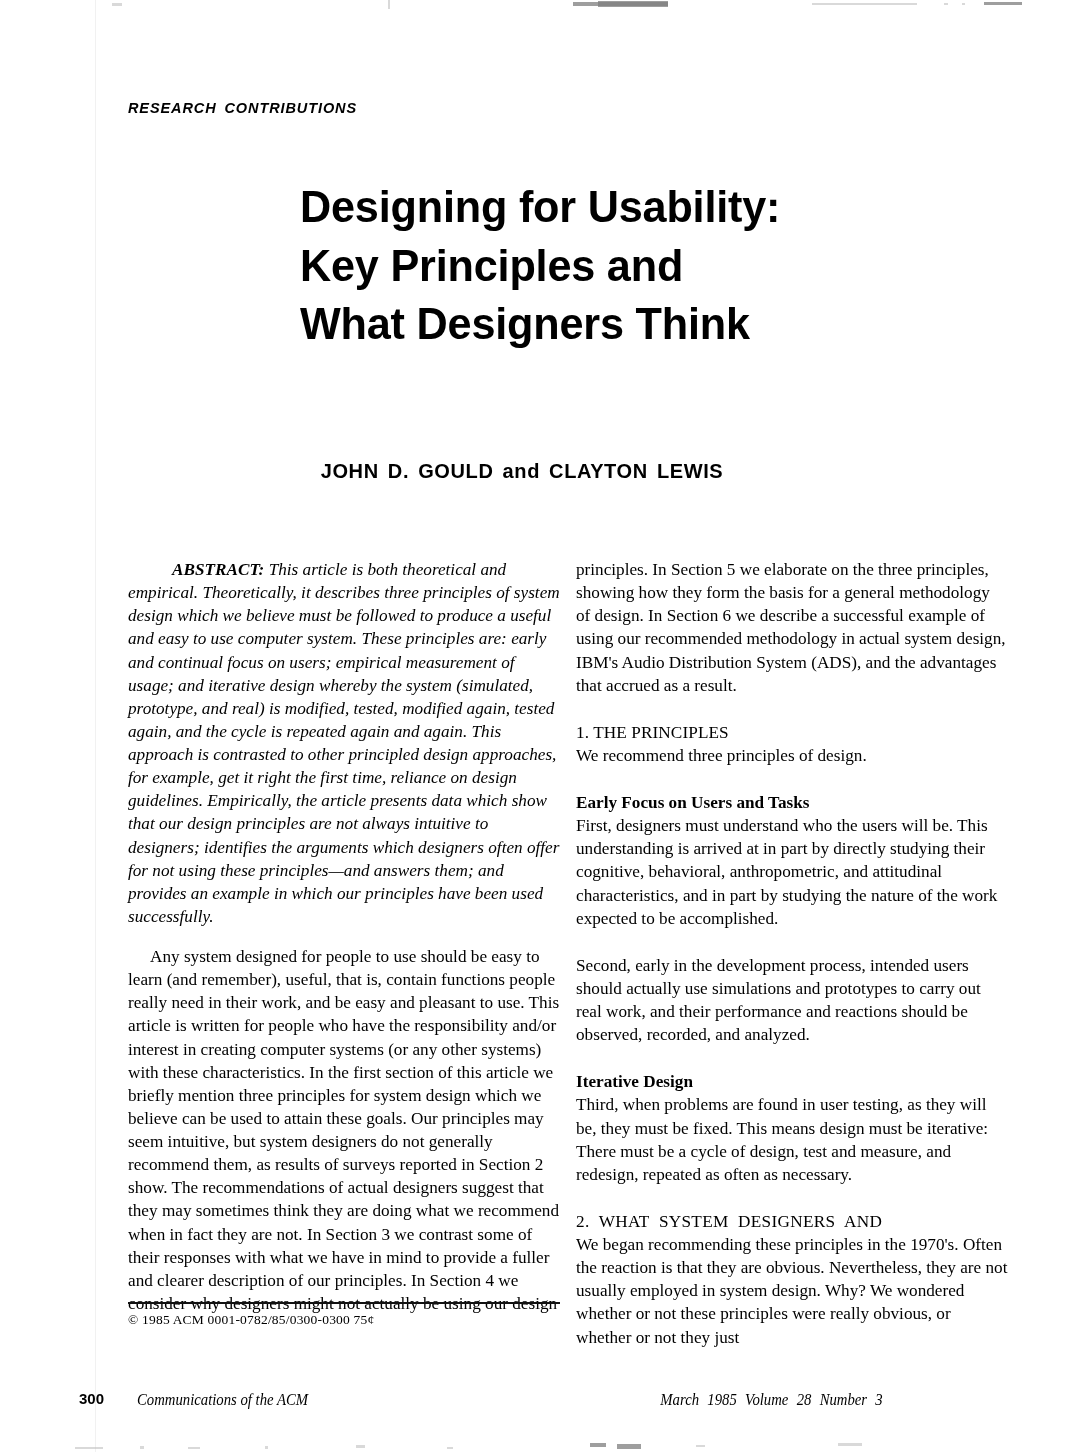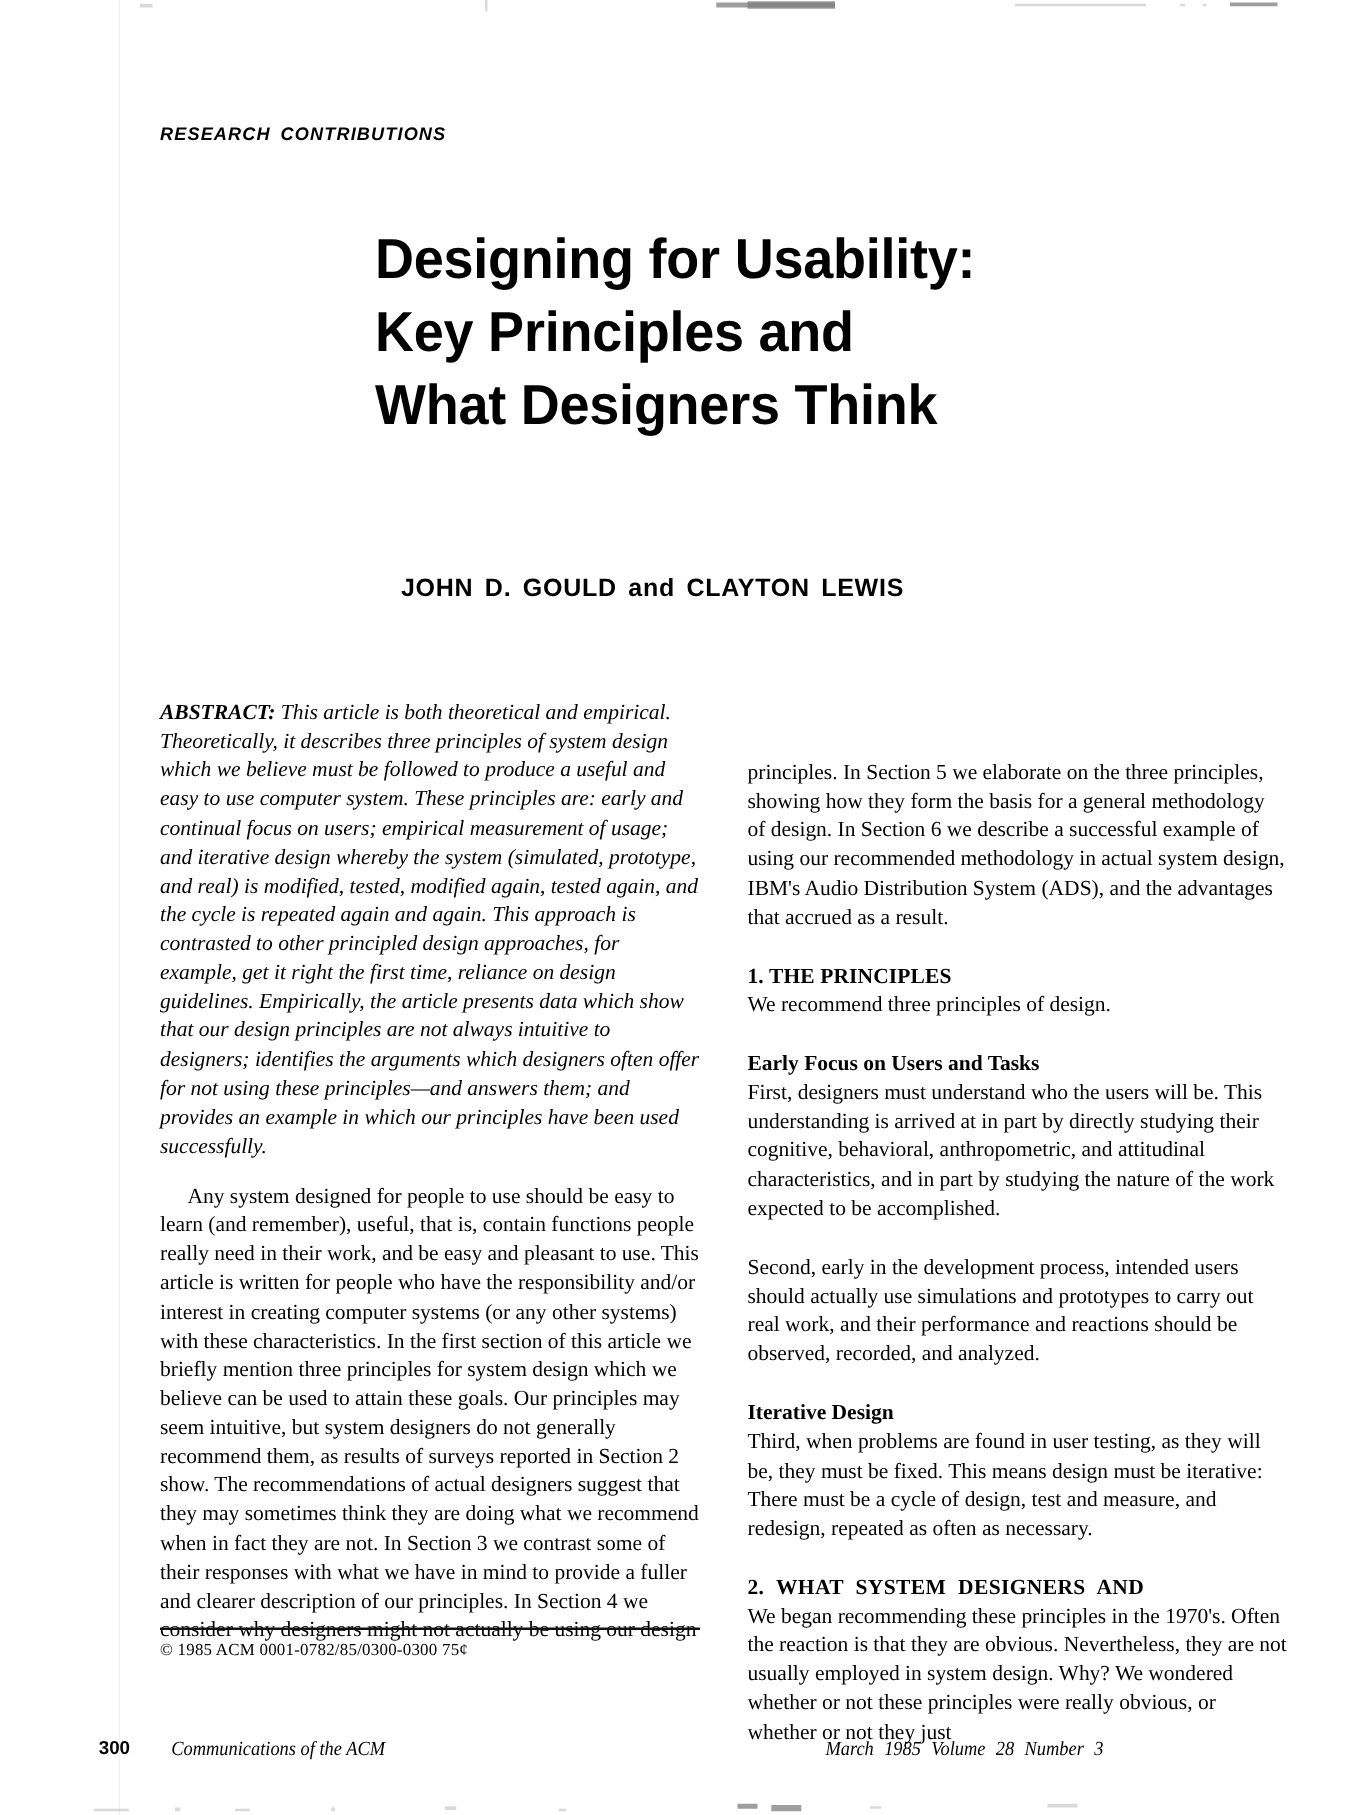--- a/index.html
+++ b/index.html
@@ -106,42 +106,43 @@
   
   .col {
     position: absolute;
     top: 558px;
     width: 432px;
     font-size: 17.2px;
     line-height: 1.345;
     text-align: left;
   }
   .col-left  { left: 128px; }
-  .col-right { left: 598px; margin-top: 48px; }
+  .col-right { left: 576px; }
 
   .abstract {
     font-style: italic;
     margin: 0;
   }
   .abstract .lead {
     font-weight: bold;
     font-style: italic;
+    margin-left: 44px;
   }
 
   p.body {
     margin: 0;
     text-indent: 22px;
   }
   p.body.noindent { text-indent: 0; }
   .para-gap { height: 17px; }
 
   h2.sect {
     margin: 0;
     font-size: 17.2px;
-    font-weight: bold;
+    font-weight: normal;
     letter-spacing: .1px;
   }
   h2.sect.wide { word-spacing: 5px; letter-spacing: .3px; }
   h3.sub {
     margin: 0;
     font-size: 17.2px;
     font-weight: bold;
   }
   .sect-gap { height: 24px; }
 

